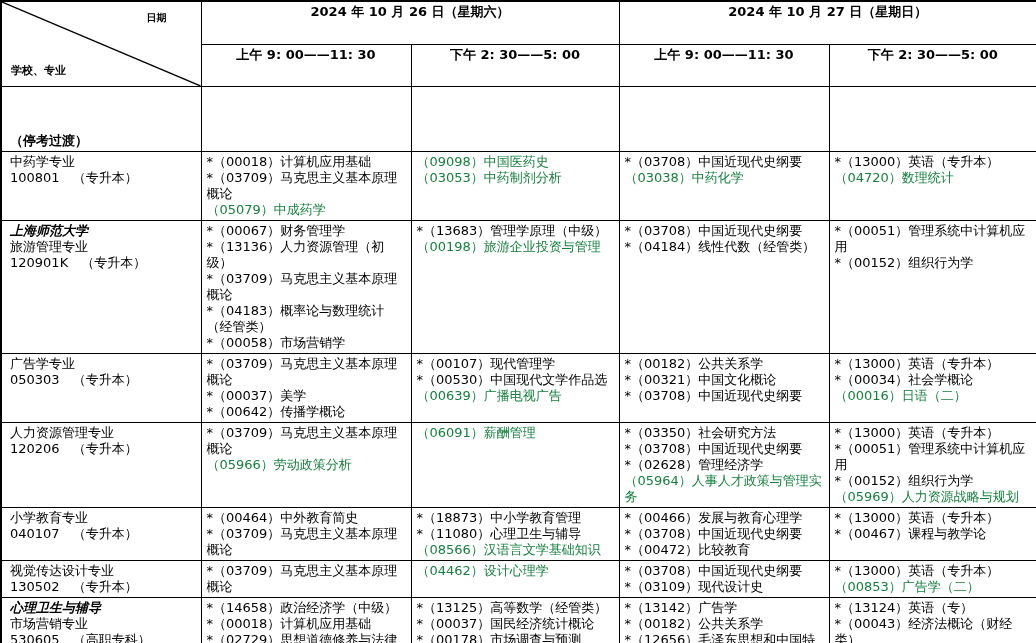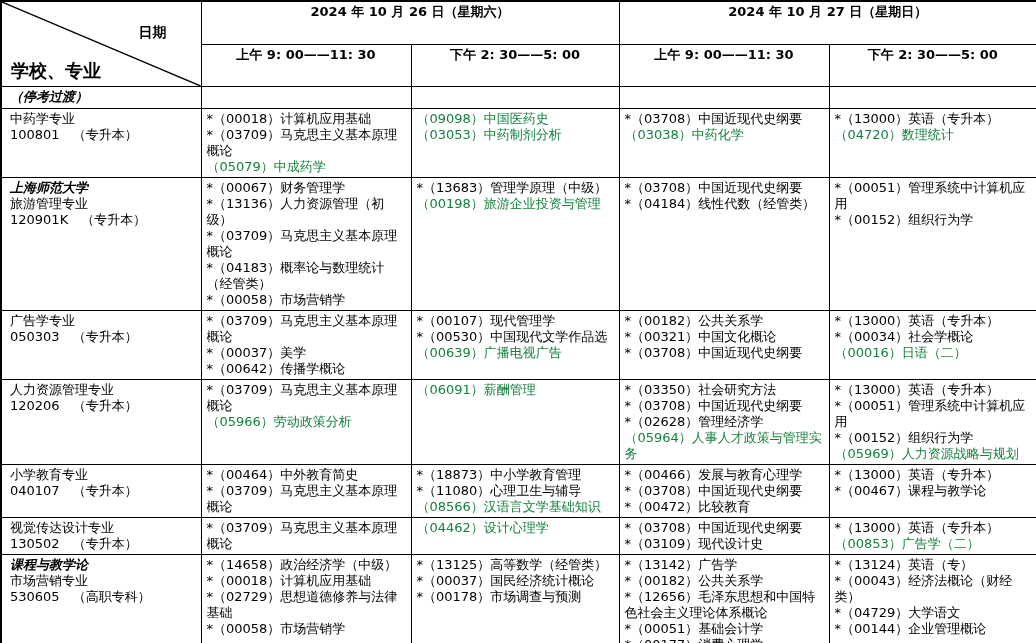--- a/index.html
+++ b/index.html
@@ -42,38 +42,38 @@
     padding: 0;
     height: 58px;
   }
   th.corner svg.diag {
     position: absolute;
     left: 0; top: 0;
     width: 100%; height: 100%;
   }
   .corner-top {
     position: absolute;
-    top: 22px;
+    top: 8px;
     right: 34px;
     font-weight: bold;
-    font-size: 14px;
+    font-size: 10px;
   }
   .corner-bottom {
     position: absolute;
     bottom: 7px;
     left: 9px;
     font-weight: bold;
-    font-size: 18px;
+    font-size: 11px;
   }
   td.school-cell div { padding: 0 0 0 3px; }
   .school-line { color: #000; }
   .bold { font-weight: bold; font-style: italic; }
   .transition {
     font-weight: bold;
-    font-style: italic;
+    margin-top: 44px;
   }
   .course-line { color: #000; }
   .red { color: #15803d; }
   tr.spacer-row td { height: 17px; }
 </style>
 </head>
 <body>
 
 <div class="page">
   <table class="schedule">
@@ -147,21 +147,21 @@
           <td class="course-cell"><div class="course-line">*（13000）英语（专升本）</div><div class="course-line">*（00467）课程与教学论</div></td>
         </tr>
         <tr>
           <td class="school-cell"><div class="school-line">视觉传达设计专业</div><div class="school-line">130502　（专升本）</div></td>
           <td class="course-cell"><div class="course-line">*（03709）马克思主义基本原理概论</div></td>
           <td class="course-cell"><div class="course-line red">（04462）设计心理学</div></td>
           <td class="course-cell"><div class="course-line">*（03708）中国近现代史纲要</div><div class="course-line">*（03109）现代设计史</div></td>
           <td class="course-cell"><div class="course-line">*（13000）英语（专升本）</div><div class="course-line red">（00853）广告学（二）</div></td>
         </tr>
         <tr>
-          <td class="school-cell"><div class="school-line bold">课程与教学论</div><div class="school-line">市场营销专业</div><div class="school-line">530605　（高职专科）</div></td>
+          <td class="school-cell"><div class="school-line bold">心理卫生与辅导</div><div class="school-line">市场营销专业</div><div class="school-line">530605　（高职专科）</div></td>
           <td class="course-cell"><div class="course-line">*（14658）政治经济学（中级）</div><div class="course-line">*（00018）计算机应用基础</div><div class="course-line">*（02729）思想道德修养与法律基础</div><div class="course-line">*（00058）市场营销学</div></td>
           <td class="course-cell"><div class="course-line">*（13125）高等数学（经管类）</div><div class="course-line">*（00037）国民经济统计概论</div><div class="course-line">*（00178）市场调查与预测</div></td>
           <td class="course-cell"><div class="course-line">*（13142）广告学</div><div class="course-line">*（00182）公共关系学</div><div class="course-line">*（12656）毛泽东思想和中国特色社会主义理论体系概论</div><div class="course-line">*（00051）基础会计学</div><div class="course-line">*（00177）消费心理学</div></td>
           <td class="course-cell"><div class="course-line">*（13124）英语（专）</div><div class="course-line">*（00043）经济法概论（财经类）</div><div class="course-line">*（04729）大学语文</div><div class="course-line">*（00144）企业管理概论</div></td>
         </tr>
       </tbody>
   </table>
 </div>
 
 </body></html>

